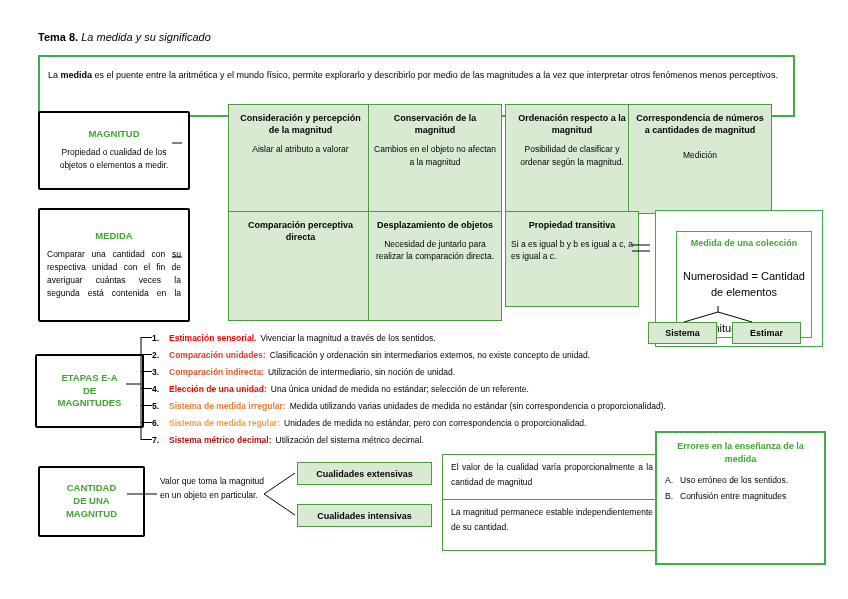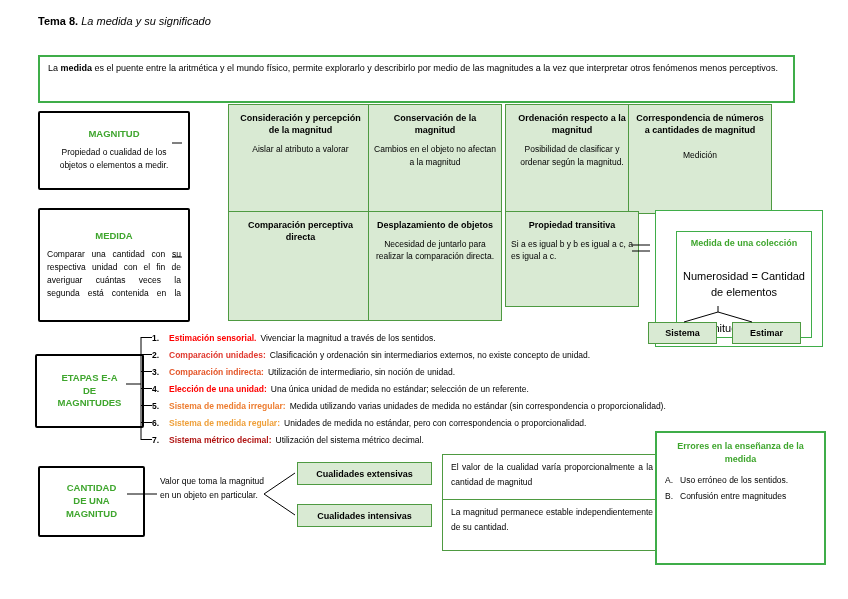--- a/index.html
+++ b/index.html
@@ -1,24 +1,24 @@
 <!DOCTYPE html>
 <html style="--green-bright: #3fad49; --green-border: #4e9a41; --green-fill: #d9ead3; --green-head: #3fa62e;"><head>
 <meta charset="utf-8">
 <style>
   html,body{margin:0;padding:0;background:#ffffff;}
   #page{position:relative;width:848px;height:599px;background:#ffffff;
         font-family:"Liberation Sans",sans-serif;color:#000;overflow:hidden;}
 
-  .doc-title{position:absolute;left:38px;top:15px;font-size:11px;}
+  .doc-title{position:absolute;left:38px;top:31px;font-size:11px;}
   .doc-title .b{font-weight:bold;}
   .doc-title .i{font-style:italic;}
 
   .intro{position:absolute;left:38px;top:55px;width:737px;min-height:38px;
-         border:2px solid var(--green-bright,#3fad49);padding:3px 8px;
+         border:2px solid var(--green-bright,#3fad49);padding:10px 8px;
          font-size:9px;line-height:1.85;}
   .intro .hl{font-weight:bold;}
 
   .bbox{position:absolute;border:2.5px solid #000;border-radius:2px;background:#fff;
         padding:5px 7px;text-align:center;display:flex;flex-direction:column;justify-content:center;}
   .bbox .t{color:var(--green-head,#3fa62e);font-weight:bold;font-size:9.5px;line-height:1.35;}
   .bbox .t.mb{margin-bottom:5px;}
   .bbox .d{font-size:8.5px;line-height:1.55;}
 
   .gbox{position:absolute;background:var(--green-fill,#d9ead3);

